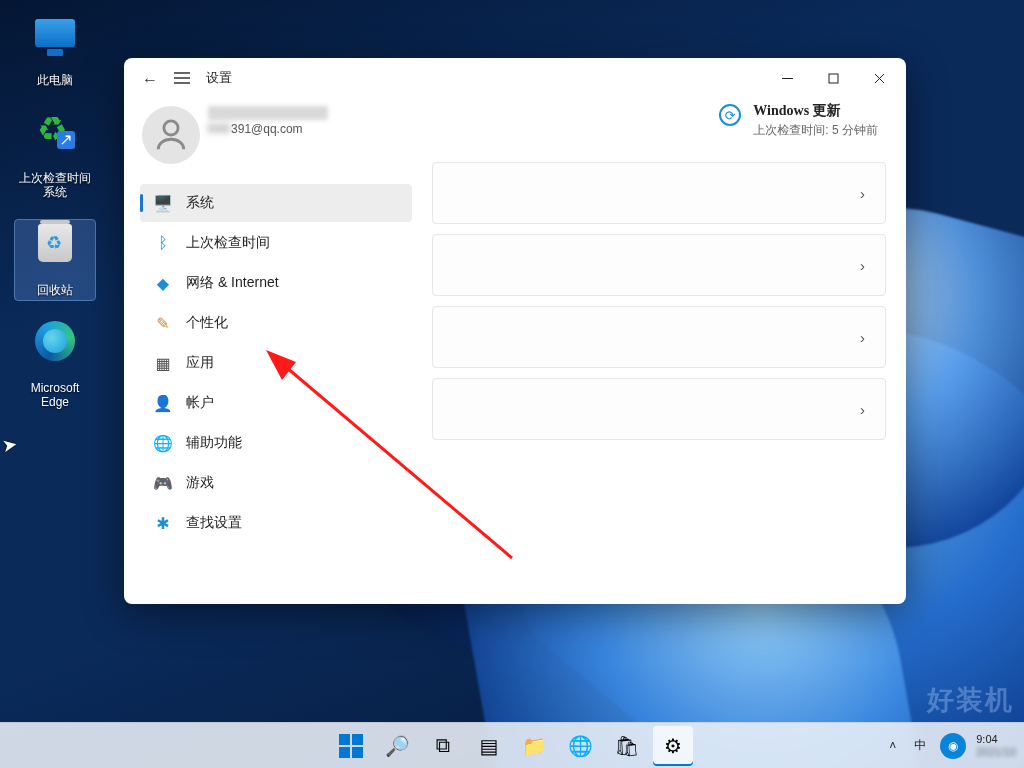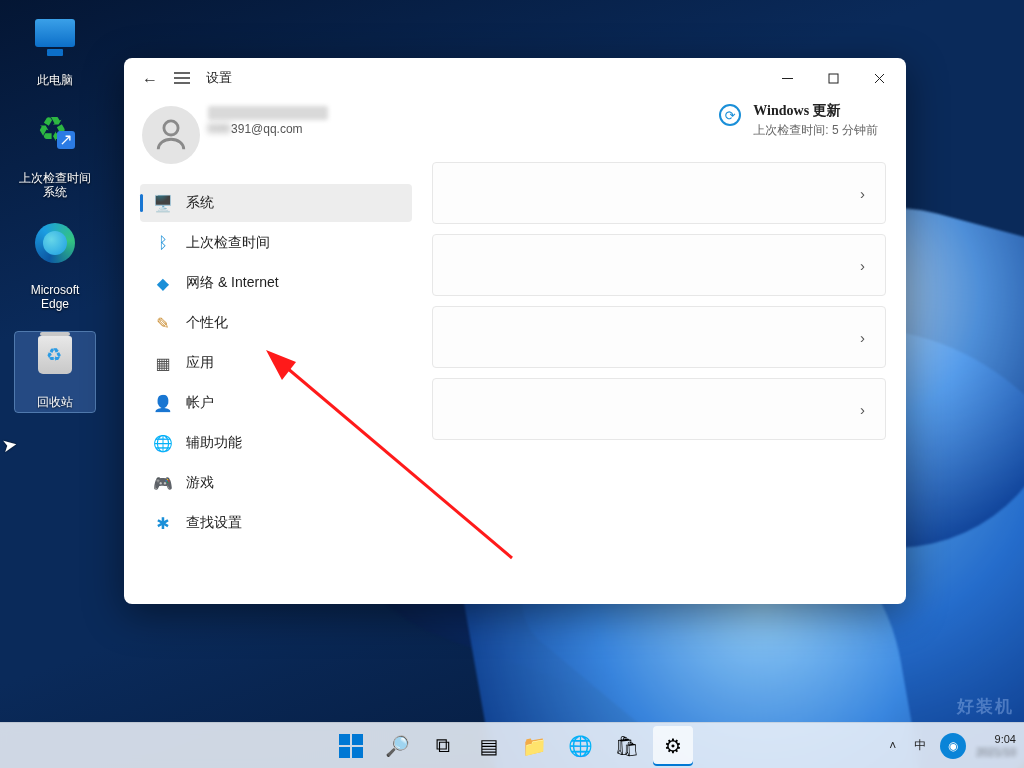--- a/index.html
+++ b/index.html
@@ -73,22 +73,22 @@
   .red-arrow { position:absolute; left:262px; top:348px; width:260px; height:220px; z-index:20; pointer-events:none; }
   
   .taskbar { position:absolute; left:0; right:0; bottom:0; height:46px; background:rgba(235,240,248,.88); backdrop-filter:blur(6px); display:flex; align-items:center; z-index:30; border-top:1px solid rgba(0,0,0,.08); }
   .tb-center { position:absolute; left:50%; transform:translateX(-50%); display:flex; gap:6px; align-items:center; }
   .tcicon { width:40px; height:40px; border-radius:4px; display:flex; align-items:center; justify-content:center; cursor:pointer; }
   .winlogo { width:24px; height:24px; display:grid; grid-template-columns:1fr 1fr; grid-template-rows:1fr 1fr; gap:2px; }
   .winlogo span { background:#0078d4; }
   .tcicon.active { background:rgba(255,255,255,.7); box-shadow:inset 0 -2px 0 #0078d4; }
   .tb-right { position:absolute; right:8px; display:flex; align-items:center; gap:10px; font-size:12px; color:#222; }
   .tb-right .tray { cursor:pointer; padding:2px 4px; }
-  .clock { text-align:right; line-height:13px; font-size:11px; }
-  .watermark { position:absolute; right:10px; bottom:50px; font-size:17px; font-weight:600; color:rgba(180,210,255,.35); letter-spacing:2px; z-index:2; }
+  .clock { line-height:13px; font-size:11px; }
+  .watermark { position:absolute; right:10px; bottom:50px; font-size:27px; font-weight:600; color:rgba(180,210,255,.35); letter-spacing:2px; z-index:2; }
 </style>
 </head>
 <body>
 
 <div class="bloom-wrap">
   <div class="bloom-petal p4"></div>
   <div class="bloom-petal p1"></div>
   <div class="bloom-petal p2"></div>
   <div class="bloom-petal p3"></div>
 </div>
@@ -102,32 +102,32 @@
       </div>
     <div class="lbl">此电脑</div>
   </div>
   <div class="dicon">
     <div class="gl">
         <div class="arrows"></div>
       </div>
     <div class="lbl">上次检查时间
 系统</div>
   </div>
+  <div class="dicon selected">
+    <div class="gl">
+        <div class="bin-ico"></div>
+      </div>
+    <div class="lbl">回收站</div>
+  </div>
   <div class="dicon">
     <div class="gl">
         <div class="edge-ico"></div>
       </div>
     <div class="lbl">Microsoft
 Edge</div>
-  </div>
-  <div class="dicon selected">
-    <div class="gl">
-        <div class="bin-ico"></div>
-      </div>
-    <div class="lbl">回收站</div>
   </div>
 </div>
 <div class="cursor">➤</div>
 
 <div class="win">
   <div class="titlebar">
     <div class="tb-btn tb-back">←</div>
     <div class="tb-btn tb-menu">
       <svg width="16" height="12" viewBox="0 0 16 12">
           <path d="M0 1h16M0 6h16M0 11h16" stroke="#333" stroke-width="1.4"></path>

